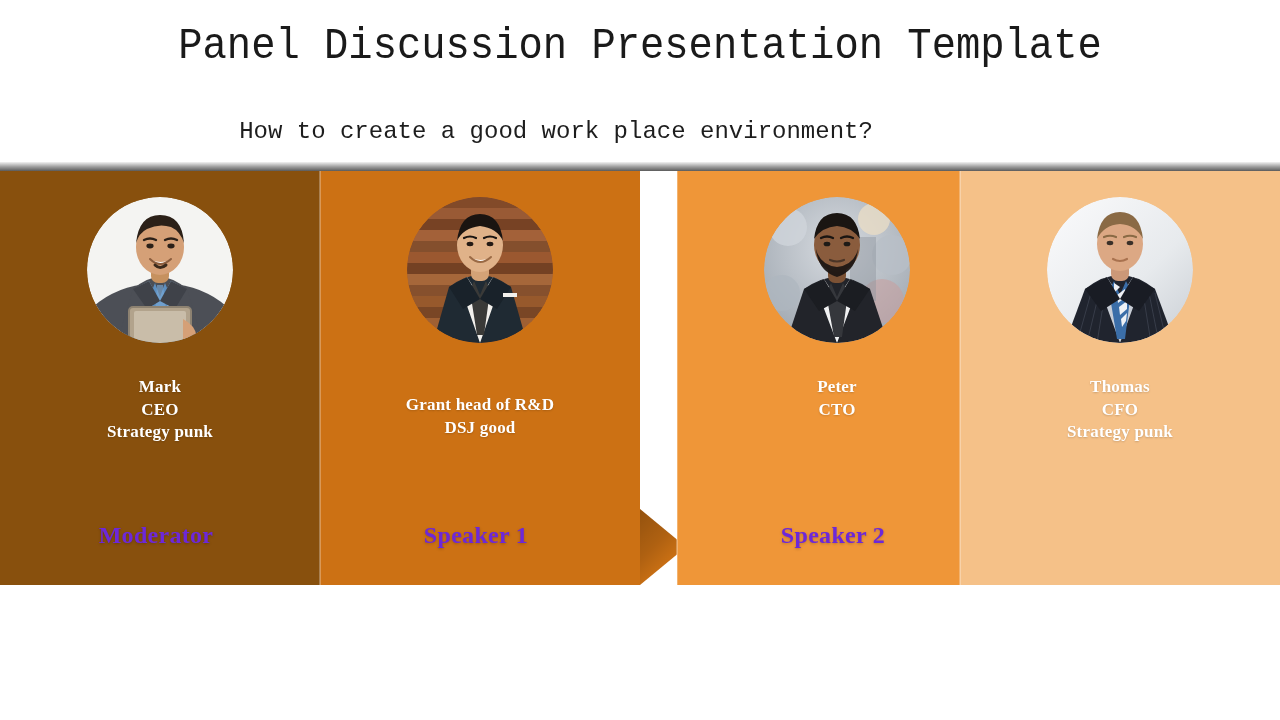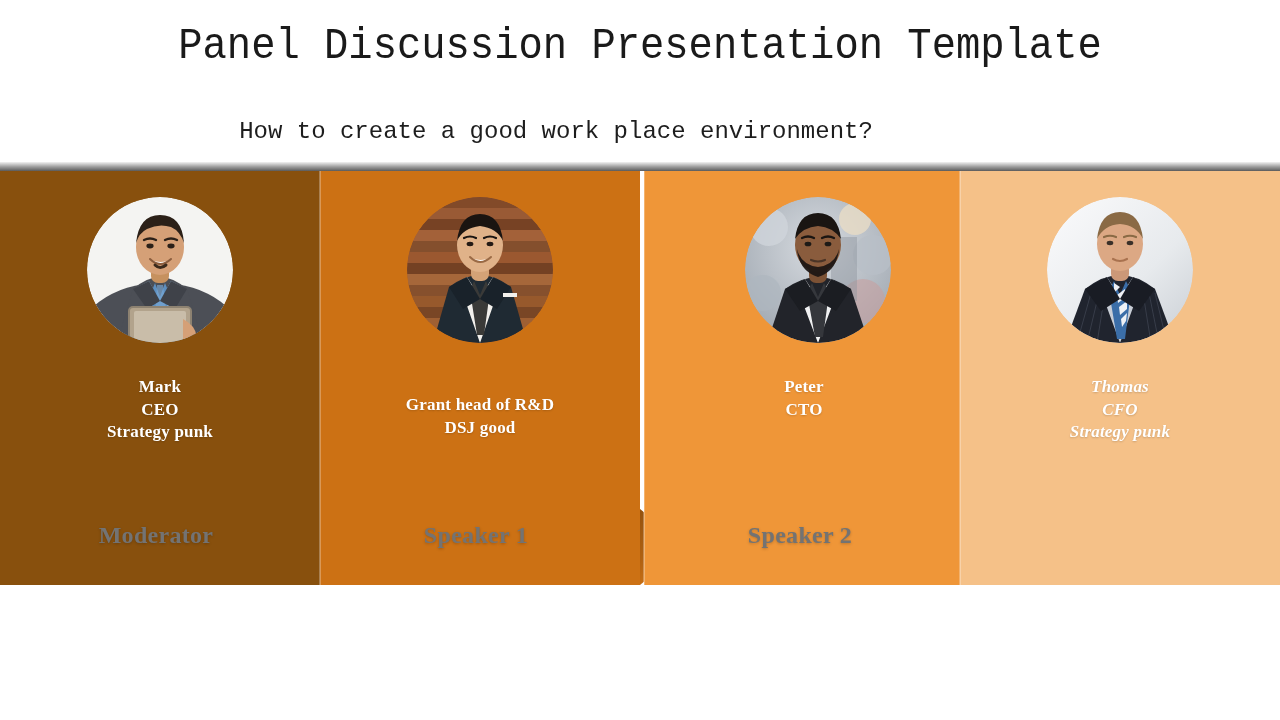--- a/index.html
+++ b/index.html
@@ -32,22 +32,22 @@
 
   .panel{
     position:absolute;top:9px;width:320px;height:414px;
     overflow:visible;
   }
   .panel .body{
     position:absolute;left:0;top:0;width:320px;height:414px;
   }
   .panel.p1{left:0;}
   .panel.p2{left:320px;}
-  .panel.p3{left:644px;padding-left:28px;}
-  .panel.p4{left:960px;font-style:italic;}
+  .panel.p3{left:677px;}
+  .panel.p4{left:960px;}
 
   
   .wedge{
     position:absolute;left:320px;top:338px;width:46px;height:76px;
   }
   .wedge .tri{
     position:absolute;left:0;top:0;width:0;height:0;
     border-top:38px solid transparent;
     border-bottom:38px solid transparent;
   }
@@ -79,21 +79,21 @@
     position:absolute;left:10px;width:300px;top:205px;
     text-align:center;color:#ffffff;font-weight:bold;
     font-size:17px;line-height:22.5px;letter-spacing:.2px;
     text-shadow:0 1px 2px rgba(0,0,0,.18);
   }
   .person.two-line{top:223px;}
   .person .ln{display:block;white-space:nowrap;}
 
   .role{
     position:absolute;left:0;width:312px;top:348px;
-    text-align:center;color:#737373;font-weight:bold;
+    text-align:center;color:#6d28d9;font-weight:bold;
     font-size:24px;line-height:32px;letter-spacing:.3px;
     text-shadow:0 1px 3px rgba(0,0,0,.22);
   }
 </style>
 </head>
 <body style="background: rgb(255, 255, 255);">
 
 <div class="header">
   <div class="title">Panel Discussion Presentation Template</div>
   <div class="subtitle">How to create a good work place environment?</div>

